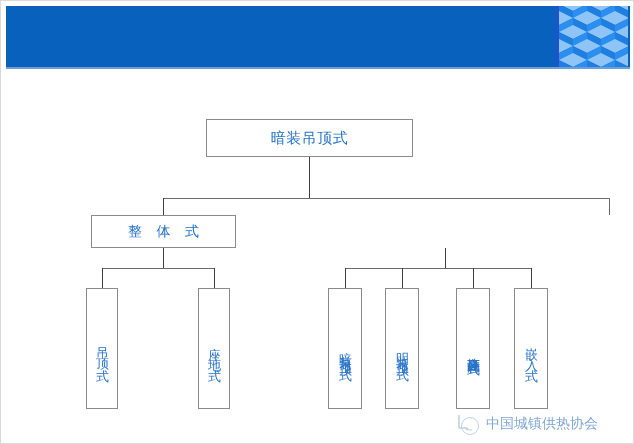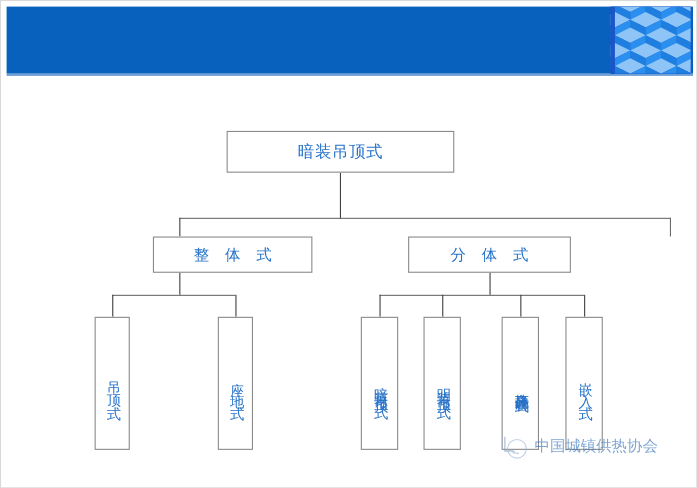--- a/index.html
+++ b/index.html
@@ -100,21 +100,21 @@
     padding-top: 10px;
   }
   .node.leaf > span {
     display: block;
   }
 
   
   .watermark {
     position: absolute;
     left: 455px;
-    top: 392px;
+    top: 410px;
     display: flex;
     align-items: center;
     gap: 4px;
     opacity: 0.62;
   }
   .watermark-logo {
     width: 26px;
     height: 26px;
     position: relative;
     flex: 0 0 auto;
@@ -226,25 +226,22 @@
   <div class="conn h" style="left:344px; top:267px; width:186px;"></div>
   <div class="conn v dark" style="left:344px; top:267px; height:20px;"></div>
   <div class="conn v dark" style="left:401px; top:267px; height:20px;"></div>
   <div class="conn v dark" style="left:472px; top:267px; height:20px;"></div>
   <div class="conn v dark" style="left:530px; top:267px; height:20px;"></div>
 
   <div class="node level1" style="left:205px; top:118px; width:207px; height:38px;">
     <span>暗装吊顶式</span>
   </div>
 
-  <div class="node level2" style="left:90px; top:214px; width:145px; height:33px;margin-left:48px;">
+  <div class="node level2" style="left:90px; top:214px; width:145px; height:33px;">
     <span>整 体 式</span>
-  </div>
-  <div class="node level2" style="left:370px; top:214px; width:148px; height:33px;">
-    <span>分 体 式</span>
   </div>
 
   <div class="node leaf" style="left:85px; top:287px; width:32px; height:121px;">
     <span>吊顶式</span>
   </div>
   <div class="node leaf" style="left:197px; top:287px; width:32px; height:121px;">
     <span>座地式</span>
   </div>
 
   <div class="node leaf" style="left:327px; top:287px; width:34px; height:121px; letter-spacing:4px; padding-top:6px;">

